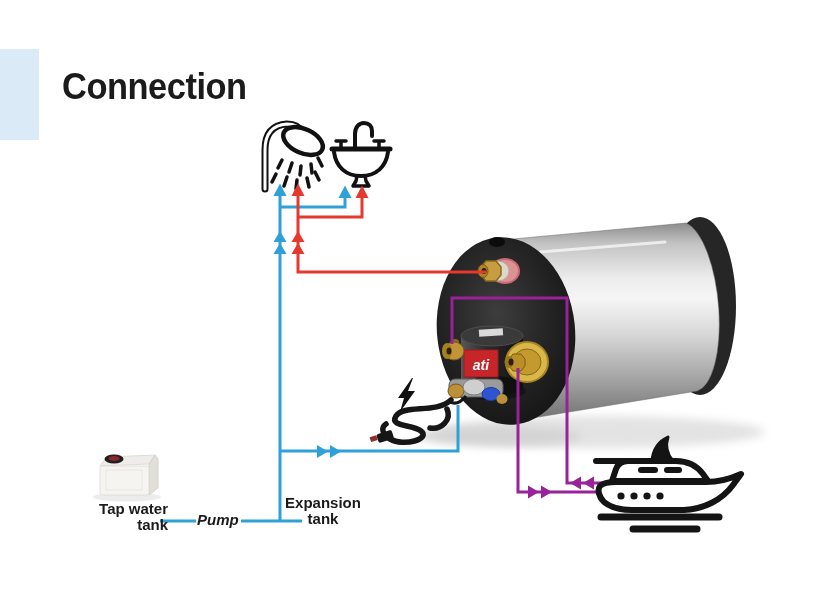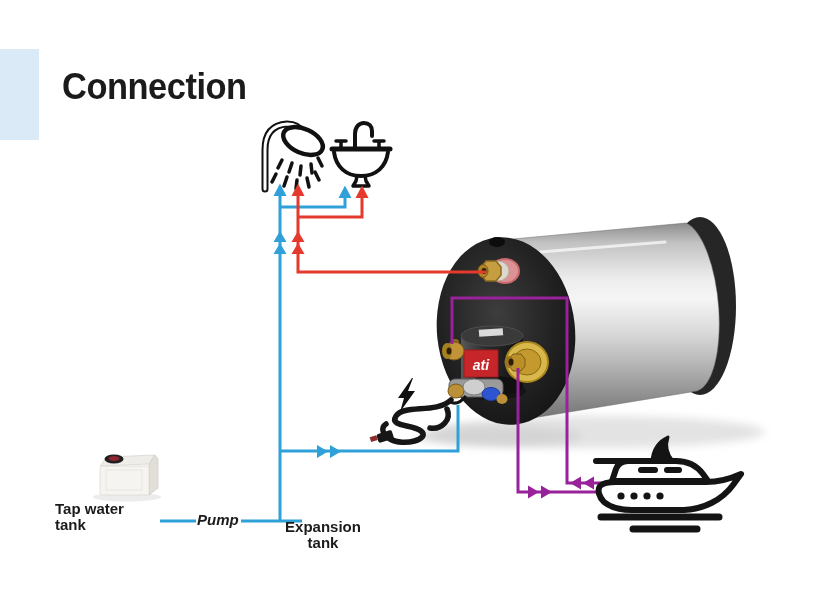--- a/index.html
+++ b/index.html
@@ -3,23 +3,23 @@
 <meta charset="utf-8">
 <style>
   html,body{margin:0;padding:0;background:#ffffff;}
   .canvas{position:relative;width:840px;height:600px;background:#ffffff;overflow:hidden;
           font-family:"Liberation Sans","DejaVu Sans",sans-serif;color:#1b1b1b;}
   .accent-rect{position:absolute;left:0;top:49px;width:39px;height:91px;background:#DAEAF6;}
   .page-title{position:absolute;left:62px;top:66px;margin:0;font-size:37px;font-weight:800;
               color:#1b1b1b;letter-spacing:-0.5px;transform:scaleX(.93);transform-origin:left top;white-space:nowrap;}
   .diagram-svg{position:absolute;left:0;top:0;}
   .lbl{position:absolute;font-size:15px;font-weight:700;line-height:16px;color:#1b1b1b;}
-  .lbl-tap{left:55px;top:501px;width:92px;text-align:left;}
+  .lbl-tap{left:76px;top:501px;width:92px;text-align:right;}
   .lbl-pump{left:197px;top:512px;font-style:italic;}
-  .lbl-exp{left:283px;top:519px;width:80px;text-align:center;}
+  .lbl-exp{left:283px;top:495px;width:80px;text-align:center;}
 </style>
 </head>
 <body>
 
 <div class="canvas">
 
   <div class="accent-rect"></div>
   <h1 class="page-title">Connection</h1>
 
   <svg class="diagram-svg" width="840" height="600" viewBox="0 0 840 600">

